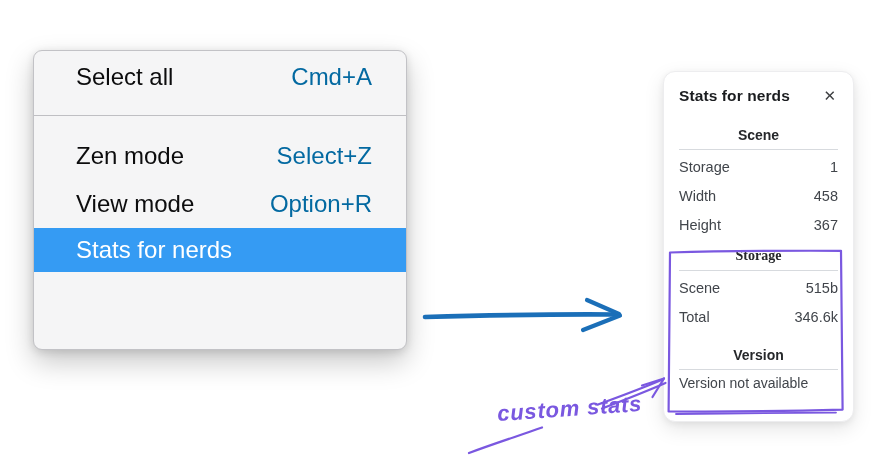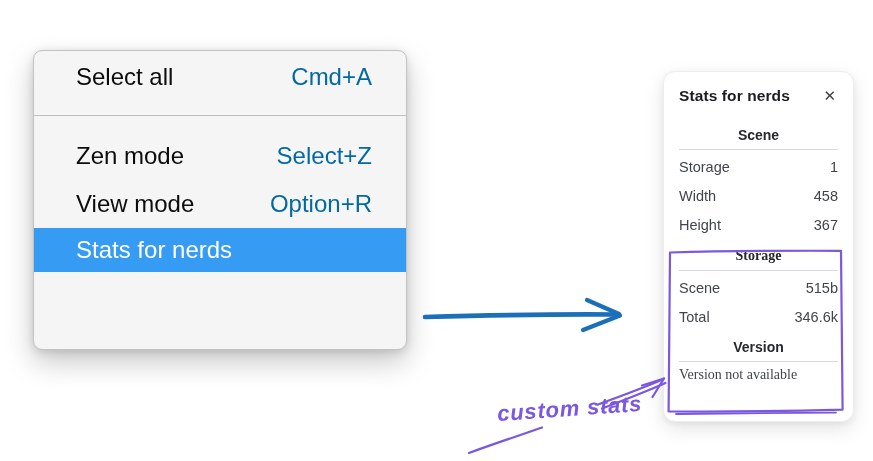--- a/index.html
+++ b/index.html
@@ -62,28 +62,28 @@
   .stats-title { font-weight:bold; font-size:15.5px; color:#1a1c1f; letter-spacing:.1px; }
   .stats-close {
     font-size:15px; color:#3d3f42; cursor:pointer; line-height:1;
     padding:2px 2px; font-weight:400;
   }
   .stats-heading {
     text-align:center; font-weight:bold; font-size:14px; color:#26282b;
   }
   .stats-heading.scene   { margin-top:22px; }
   .stats-heading.storage { margin-top:9px;font-family:Liberation Serif, serif; }
-  .stats-heading.version { margin-top:8px; }
+  .stats-heading.version { margin-top:16px; }
   .stats-hr { height:1px; background:#d7dade; margin:6px 0 2px; border:none; }
   .stat-row {
     height:29px;
     display:flex; align-items:center; justify-content:space-between;
     white-space:nowrap;
   }
-  .stat-note { margin-top:5px; font-size:14px; color:#41454b; white-space:nowrap;font-family:Liberation Serif, serif; }
+  .stat-note { margin-top:5px; font-size:14px; color:#41454b; white-space:nowrap; }
 
   
   .overlay {
     position:absolute; left:0; top:0; width:873px; height:461px;
     z-index:5; pointer-events:none;
   }
   .custom-stats-label {
     position:absolute; left:497px; top:396px;
     font-size:22px; font-style:italic; font-weight:600;
     letter-spacing:.8px;

